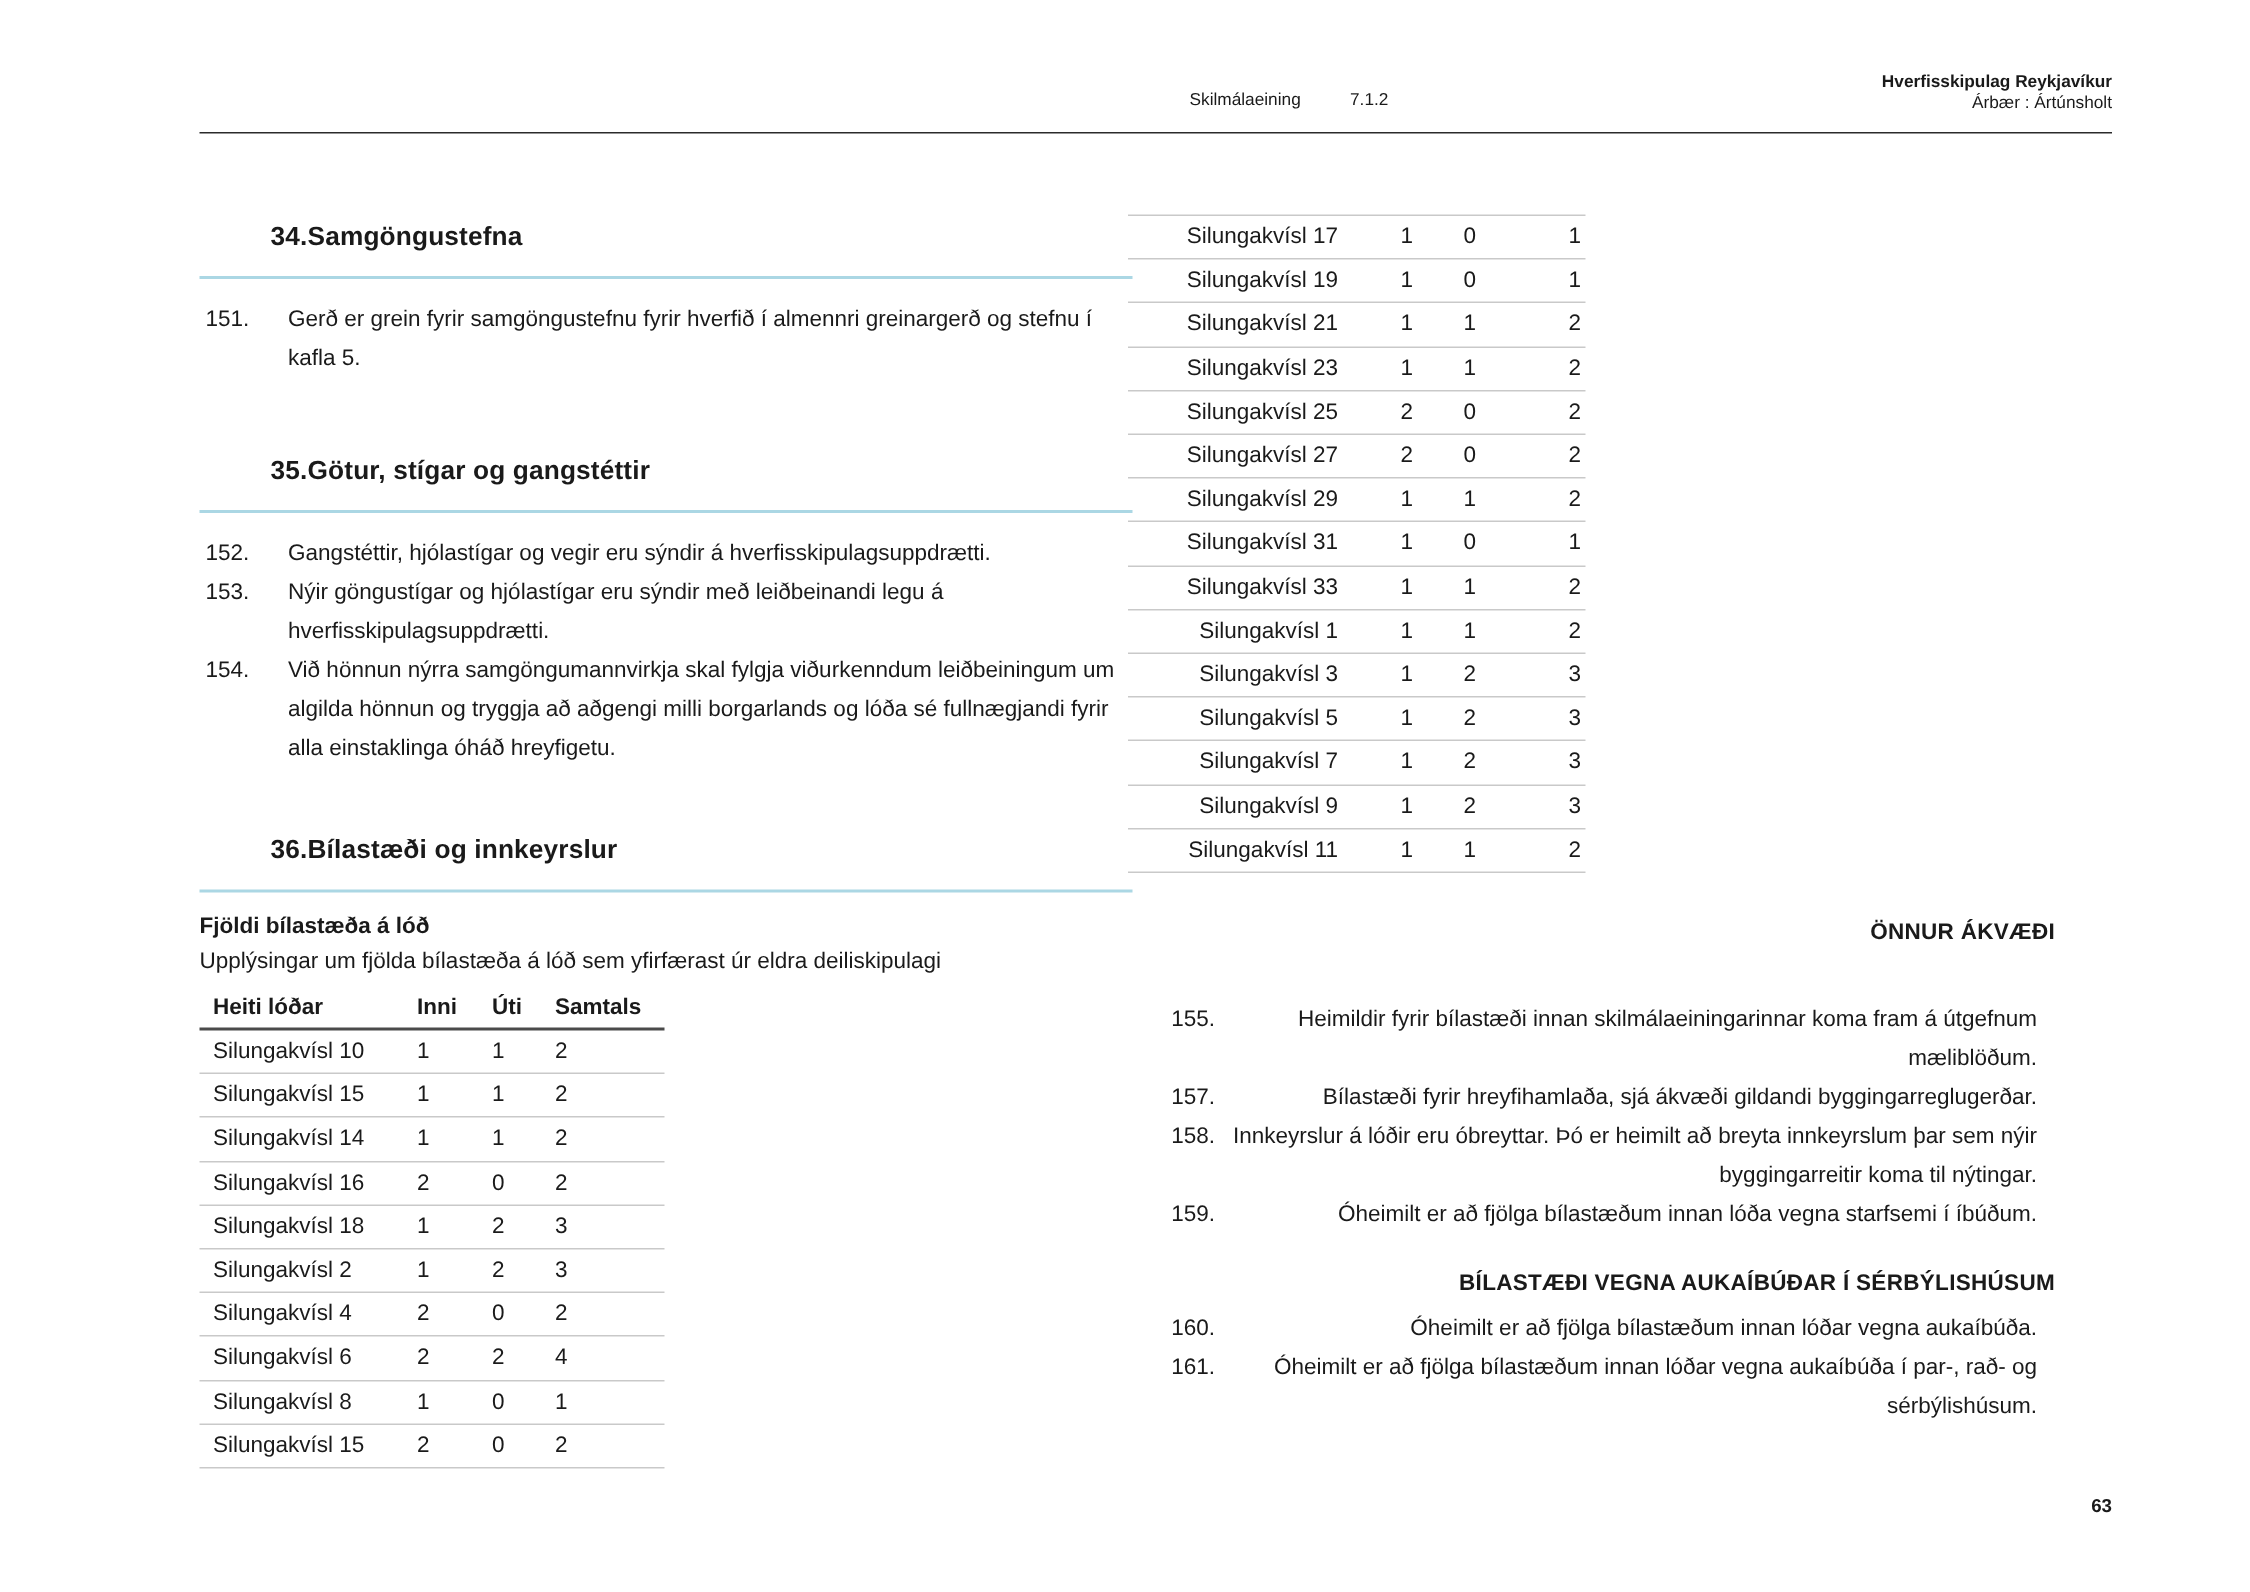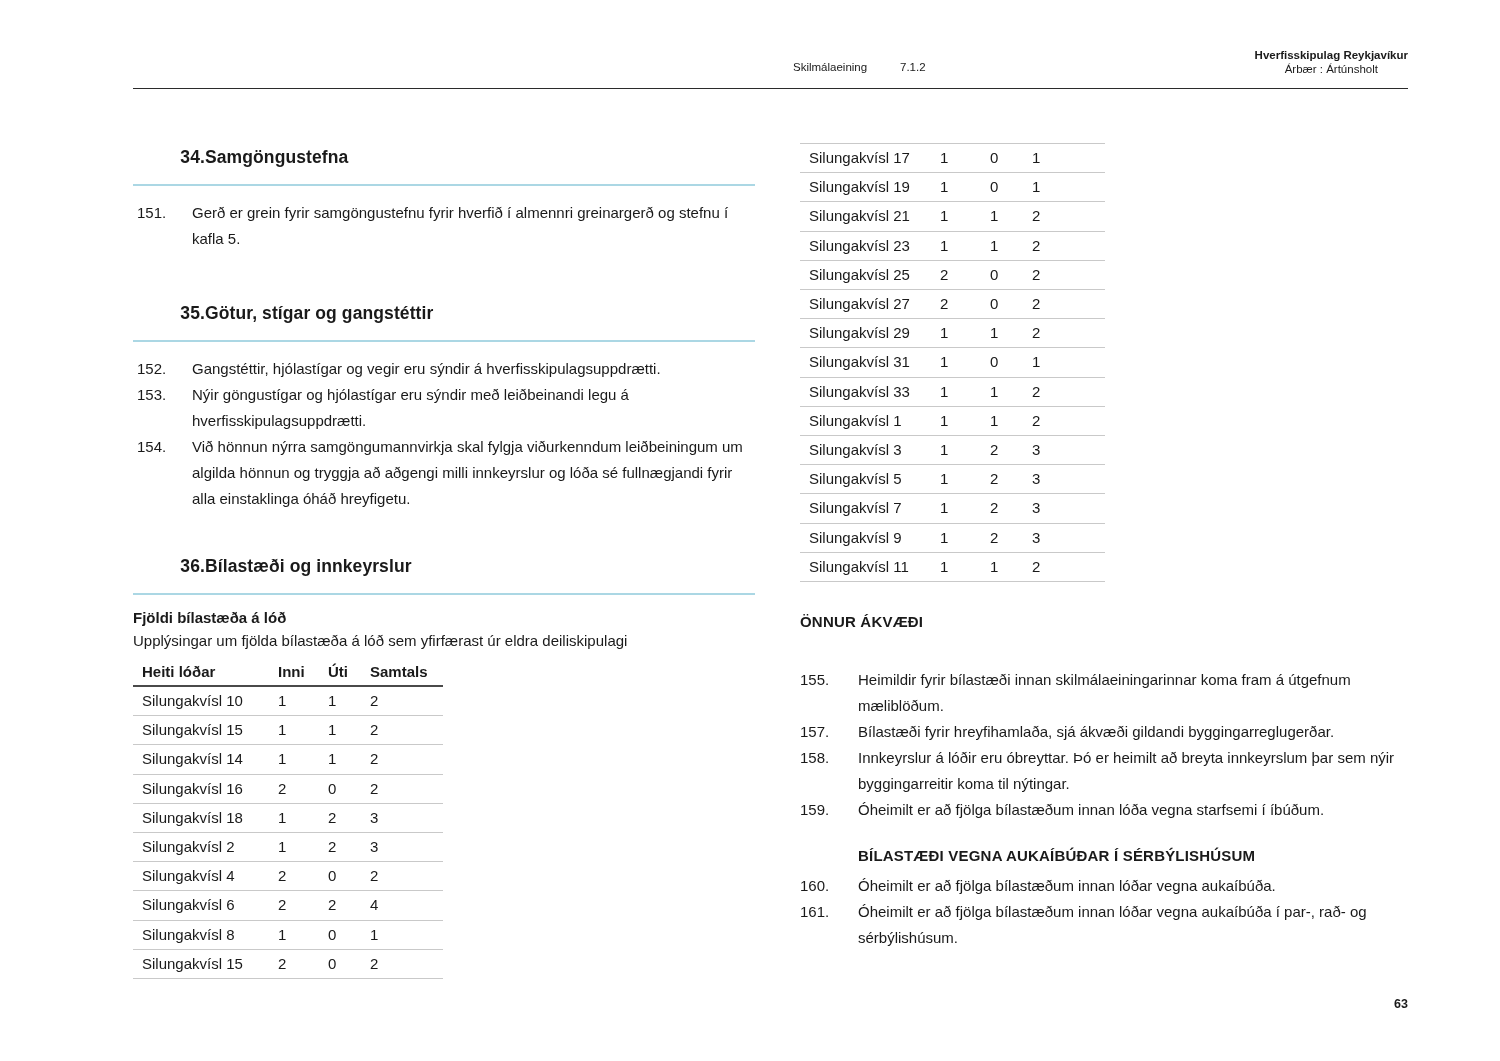--- a/index.html
+++ b/index.html
@@ -6,26 +6,26 @@
   html,body { width:1500px; height:1061px; background:#ffffff; }
   .page {
     position:relative; width:1500px; height:1061px; background:#fff;
     font-family:"Liberation Sans", sans-serif;
     color:var(--text, #1a1a1a);
     overflow:hidden;
   }
   
   .hdr-label { position:absolute; left:793px; top:61px; font-size:11.5px; }
   .hdr-code  { position:absolute; left:900px; top:61px; font-size:11.5px; }
-  .hdr-right { position:absolute; right:92px; top:48px; text-align:center; font-size:11.5px; line-height:14px; }
+  .hdr-right { position:absolute; right:92px; top:48px; text-align:right; font-size:11.5px; line-height:14px; }
   .hdr-org { font-weight:bold; }
   .hdr-rule { position:absolute; left:133px; right:92px; top:88px; border-top:1.5px solid #2b2b2b; }
   
   .col-left  { position:absolute; left:133px; top:146px; width:622px; }
-  .col-right { position:absolute; left:800px; top:143px; width:618px; }
+  .col-right { position:absolute; left:752px; top:143px; width:618px;text-align:right; }
   
   .section h2 { display:flex; font-size:17.5px; font-weight:bold; line-height:22px; letter-spacing:.1px;text-align:right; }
   .sec-num { margin-left:30px; width:42px; flex-shrink:0; }
   .sec-rule { margin-top:16px; border-top:2px solid var(--accent-rule, #abd7e4); }
   .items { list-style:none; margin-top:14px; }
   .item { display:flex; font-size:15px; line-height:26px; }
   .item-num { width:59px; flex-shrink:0; padding-left:4px; }
   .item-text { width:555px; }
   .col-right .item-num { width:58px; padding-left:0; }
   .col-right .item-text { width:548px; }
@@ -92,21 +92,21 @@
             <span class="item-text">Gangstéttir, hjólastígar og vegir eru sýndir á hverfisskipulagsuppdrætti.</span>
           </li>
 
           <li class="item">
             <span class="item-num">153.</span>
             <span class="item-text">Nýir göngustígar og hjólastígar eru sýndir með leiðbeinandi legu á hverfisskipulagsuppdrætti.</span>
           </li>
 
           <li class="item">
             <span class="item-num">154.</span>
-            <span class="item-text">Við hönnun nýrra samgöngumannvirkja skal fylgja viðurkenndum leiðbeiningum um algilda hönnun og tryggja að aðgengi milli innkeyrslur og lóða sé fullnægjandi fyrir alla einstaklinga óháð hreyfigetu.</span>
+            <span class="item-text">Við hönnun nýrra samgöngumannvirkja skal fylgja viðurkenndum leiðbeiningum um algilda hönnun og tryggja að aðgengi milli borgarlands og lóða sé fullnægjandi fyrir alla einstaklinga óháð hreyfigetu.</span>
           </li>
         </ol>
     </section>
 
     <section class="section sec-36">
       <h2>
         <span class="sec-num">36.</span>
         <span>Bílastæði og innkeyrslur</span>
       </h2>
       <div class="sec-rule"></div>

